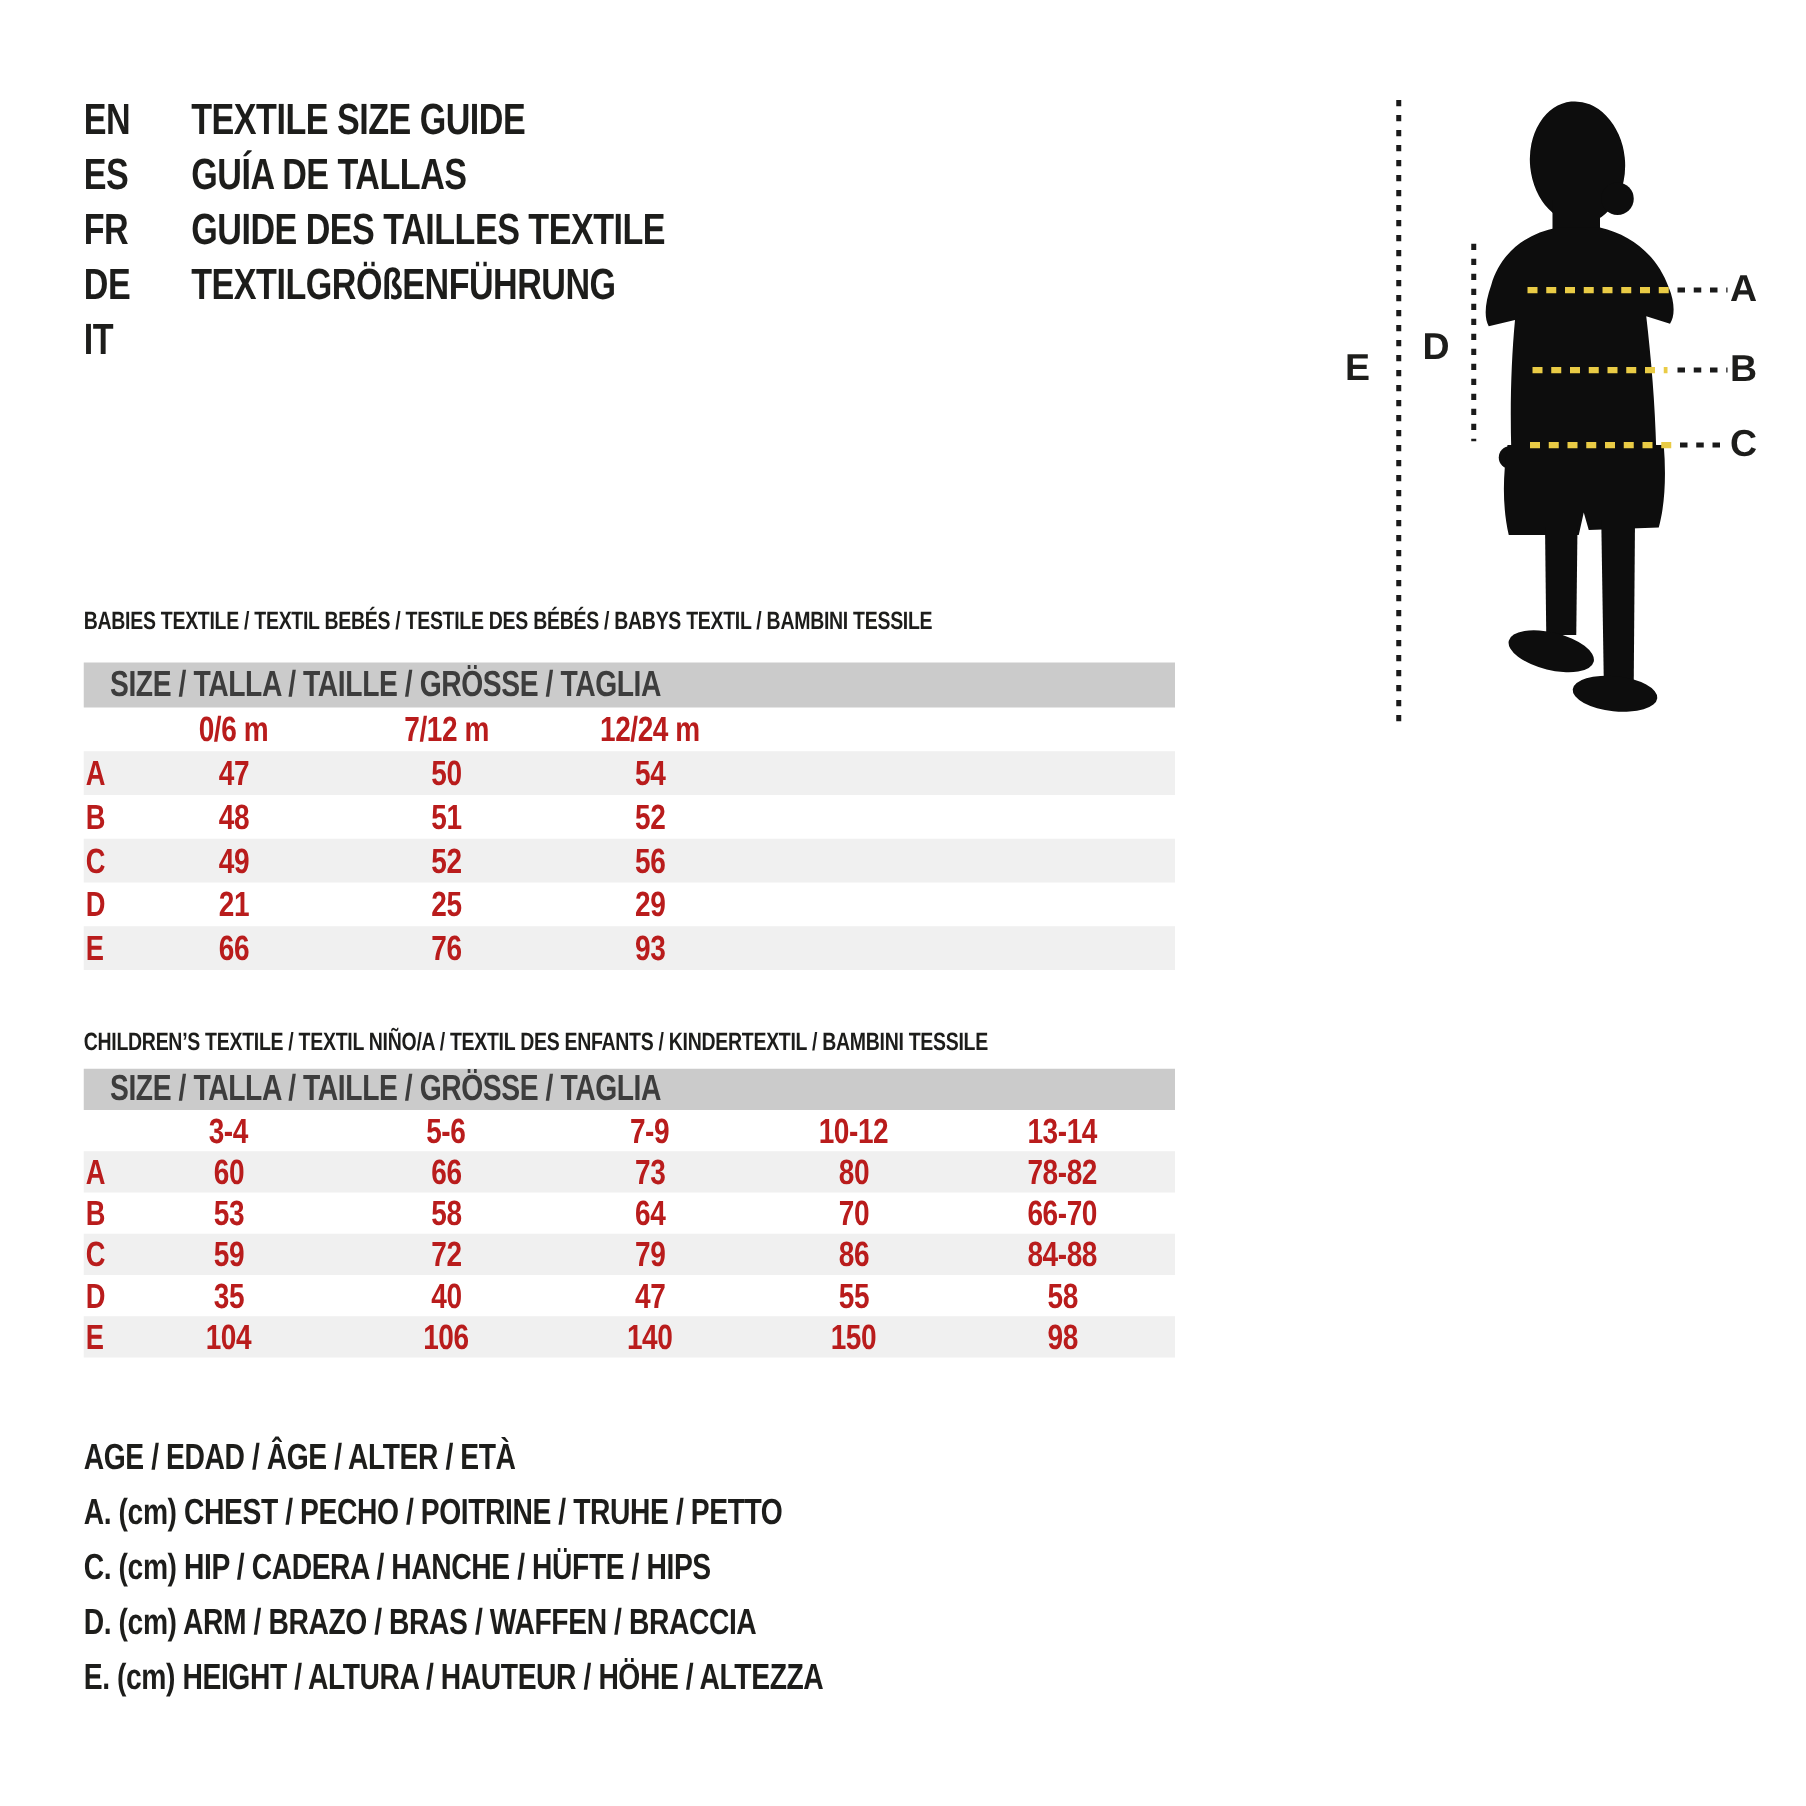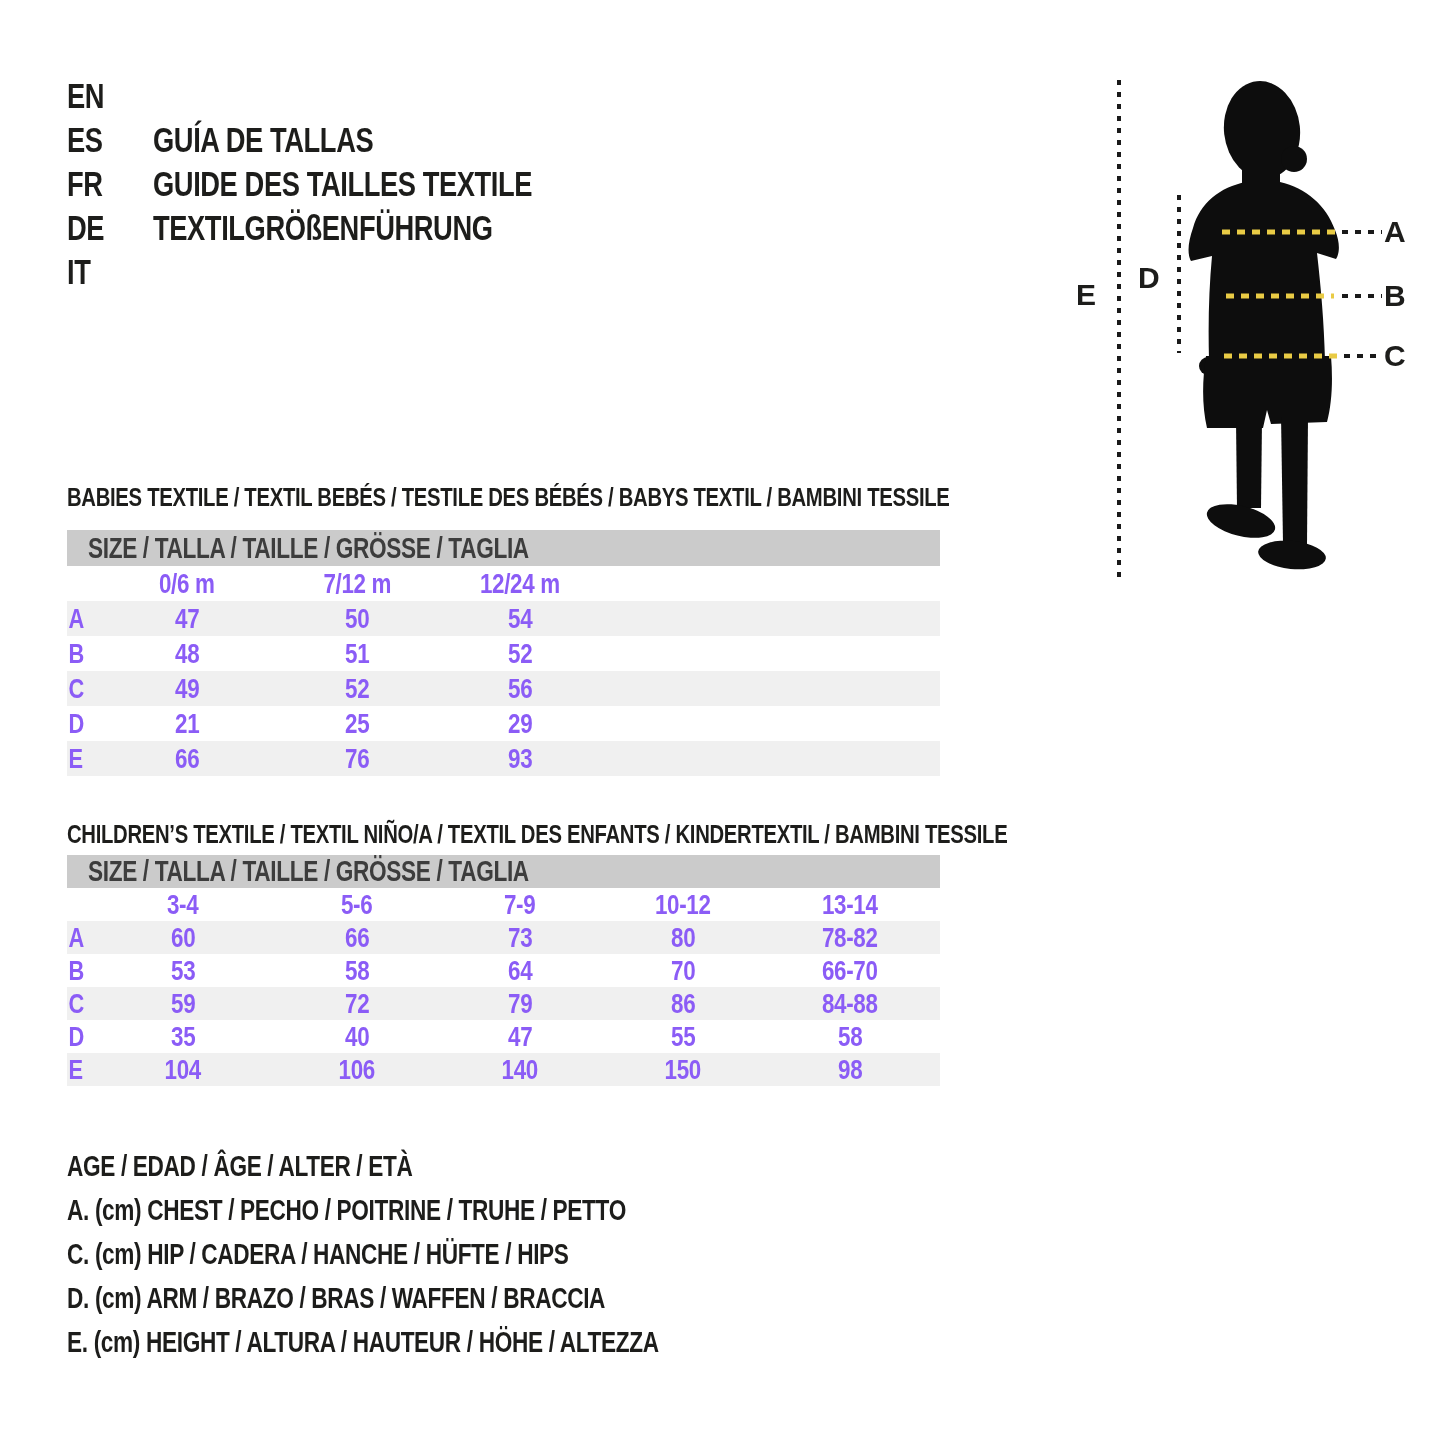--- a/index.html
+++ b/index.html
@@ -26,48 +26,49 @@
   
   .figure{position:absolute;left:1040px;top:60px;width:405px;height:540px;}
   .fig-label{position:absolute;font-size:30px;line-height:34px;}
   .fl-a{left:332px;top:155px;}
   .fl-b{left:332px;top:219px;}
   .fl-c{left:332px;top:279px;}
   .fl-d{left:86px;top:201px;}
   .fl-e{left:24px;top:218px;}
 
   
-  .sec-heading{position:absolute;left:55px;font-size:26px;line-height:32px;}
+  .sec-heading{position:absolute;left:55px;font-size:20px;line-height:32px;}
   .h-babies{top:481px;}
   .h-children{top:818px;}
 
   
   .tbl{position:absolute;left:55px;width:873px;}
   .t-babies{top:530px;--rh:35px;--bh:36px;}
   .t-children{top:855px;--rh:33px;--bh:33px;}
   .size-bar{height:var(--bh);background:#cbcbcb;display:flex;align-items:center;padding-left:21px;box-sizing:border-box;}
   .size-bar .cnd{font-size:29px;color:#3d3d3d;}
   .cols,.trow{display:grid;height:var(--rh);align-items:center;}
-  .cell{font-size:28px;color:#8b5cf6;display:flex;align-items:center;}
+  .cell{font-size:28px;color:#b91c1c;display:flex;align-items:center;}
   .cell.ctr{justify-content:center;}
   .cell .cnd{padding-left:2px;}
   .trow.stripe{background:#f0f0f0;}
 
   
   .legend{position:absolute;left:55px;top:1150px;}
   .legend-line{height:44px;display:flex;font-size:29px;}
 </style>
 </head>
 <body>
 
 <div class="page">
 
   <section class="lang-block" id="lang-rows">
       <div class="lang-row">
         <span class="lang-code"><span class="cnd">EN</span></span>
+        <span class="lang-title"><span class="cnd">TEXTILE SIZE GUIDE</span></span>
       </div>
       <div class="lang-row">
         <span class="lang-code"><span class="cnd">ES</span></span>
         <span class="lang-title"><span class="cnd">GUÍA DE TALLAS</span></span>
       </div>
       <div class="lang-row">
         <span class="lang-code"><span class="cnd">FR</span></span>
         <span class="lang-title"><span class="cnd">GUIDE DES TAILLES TEXTILE</span></span>
       </div>
       <div class="lang-row">

